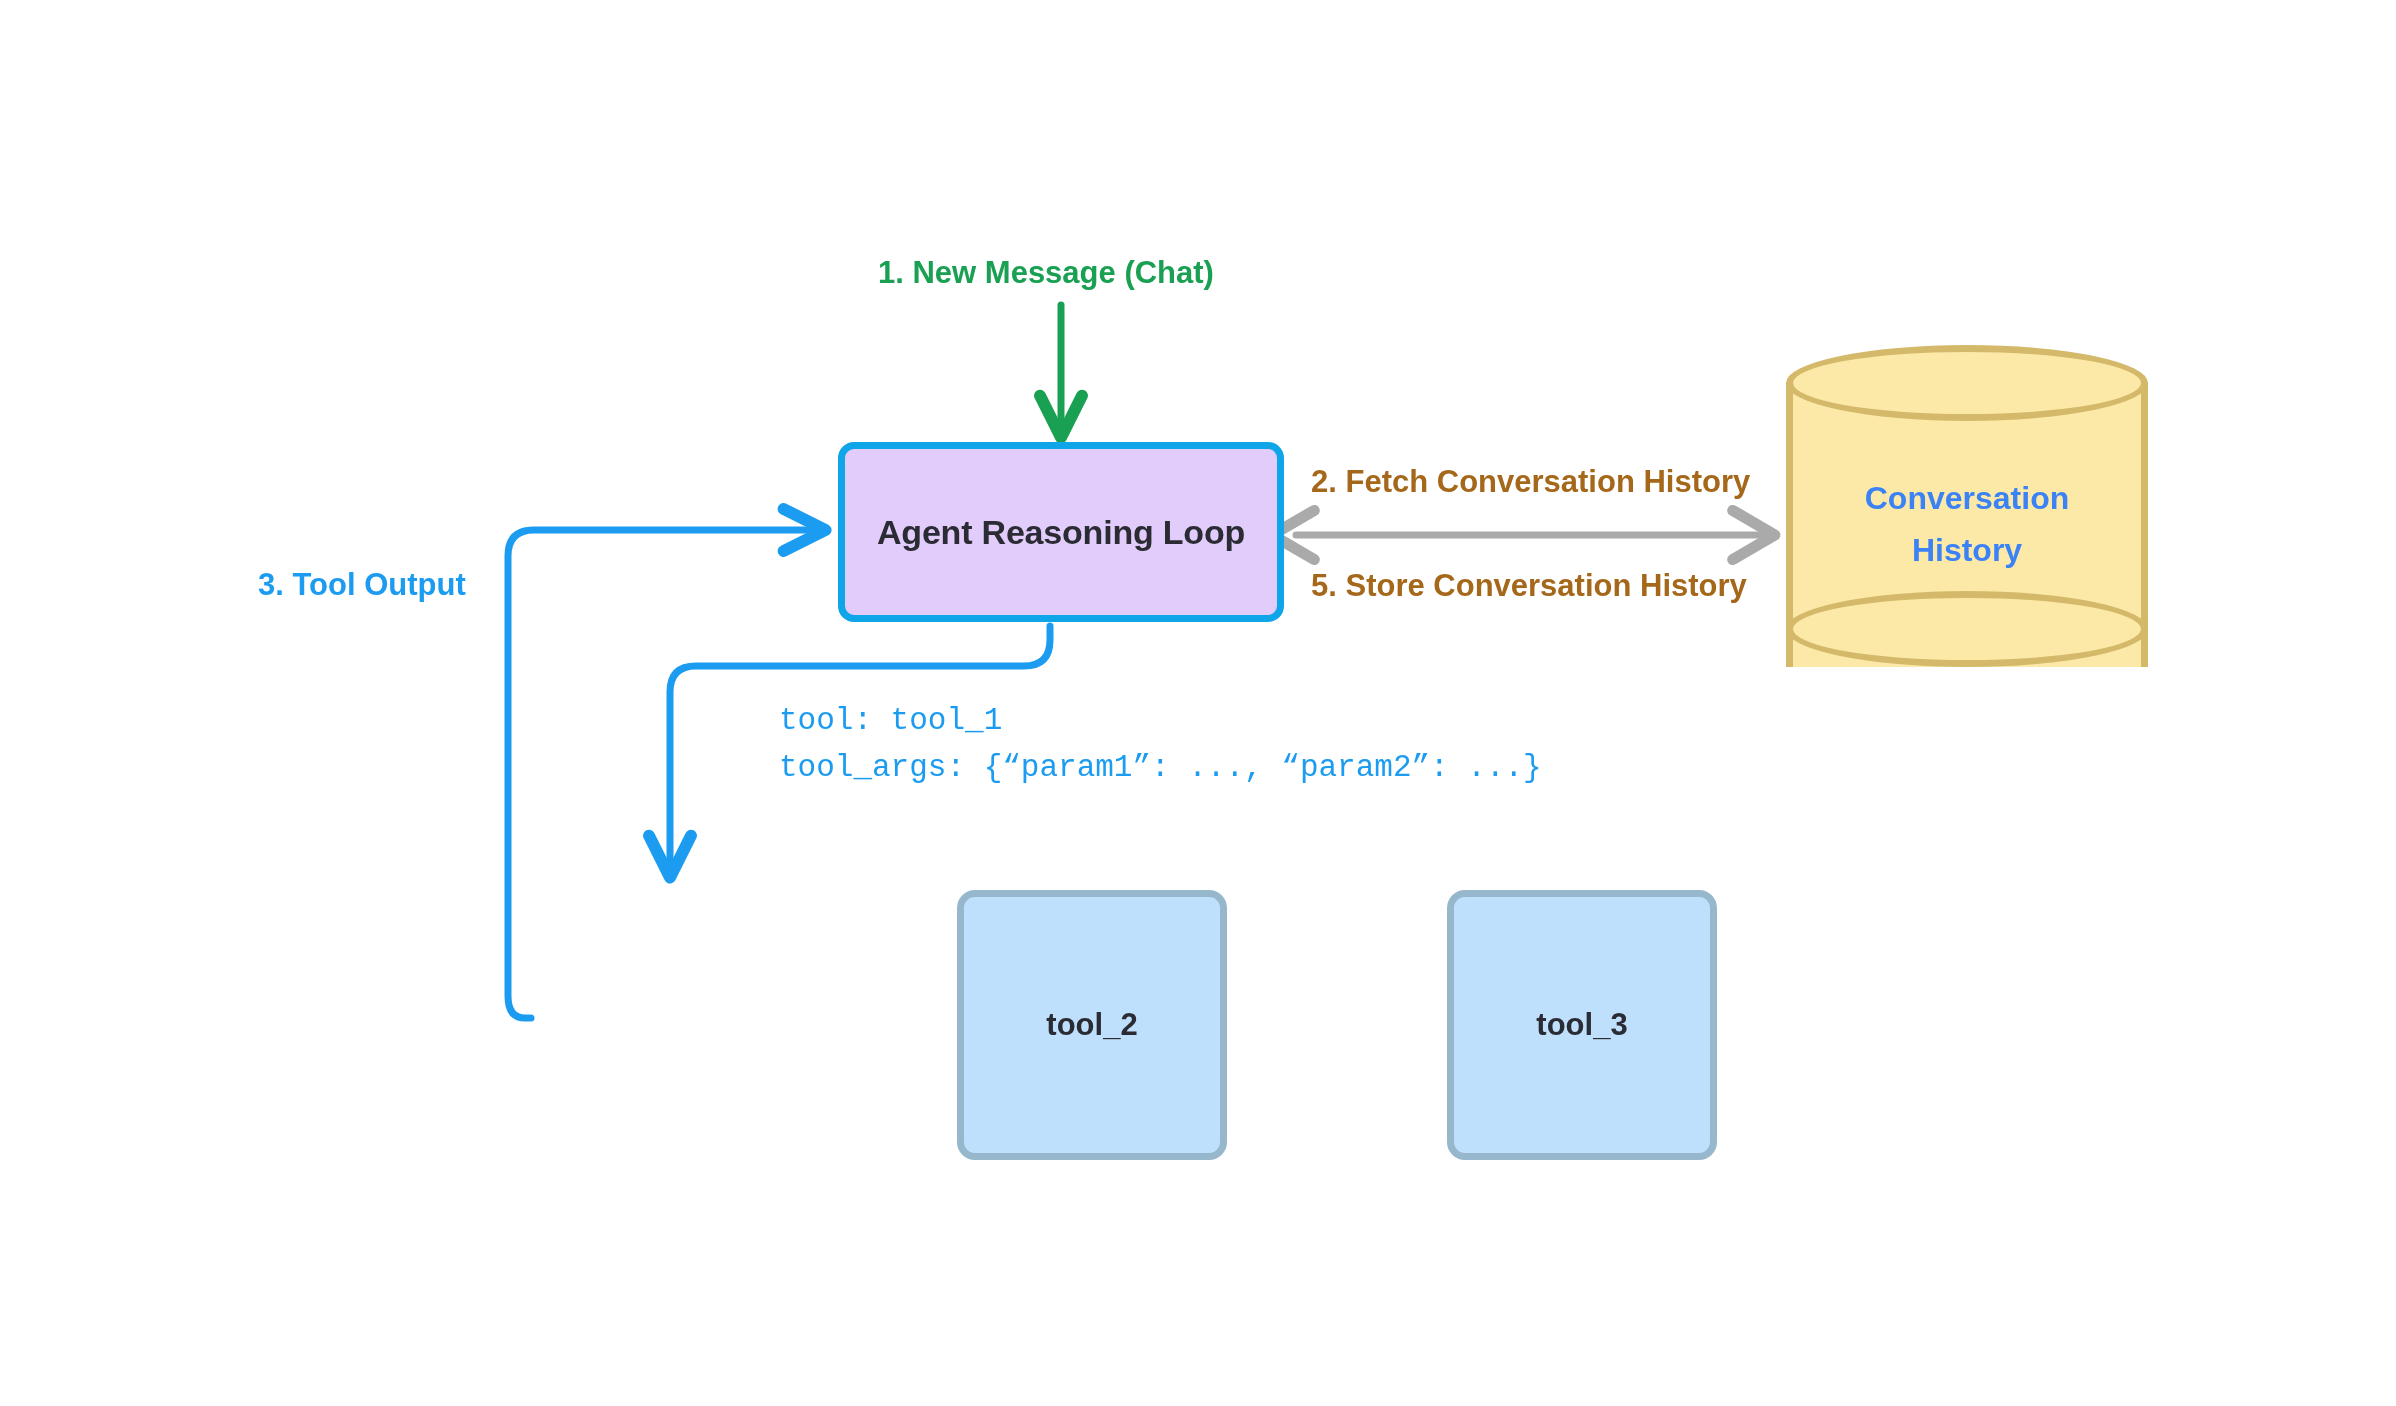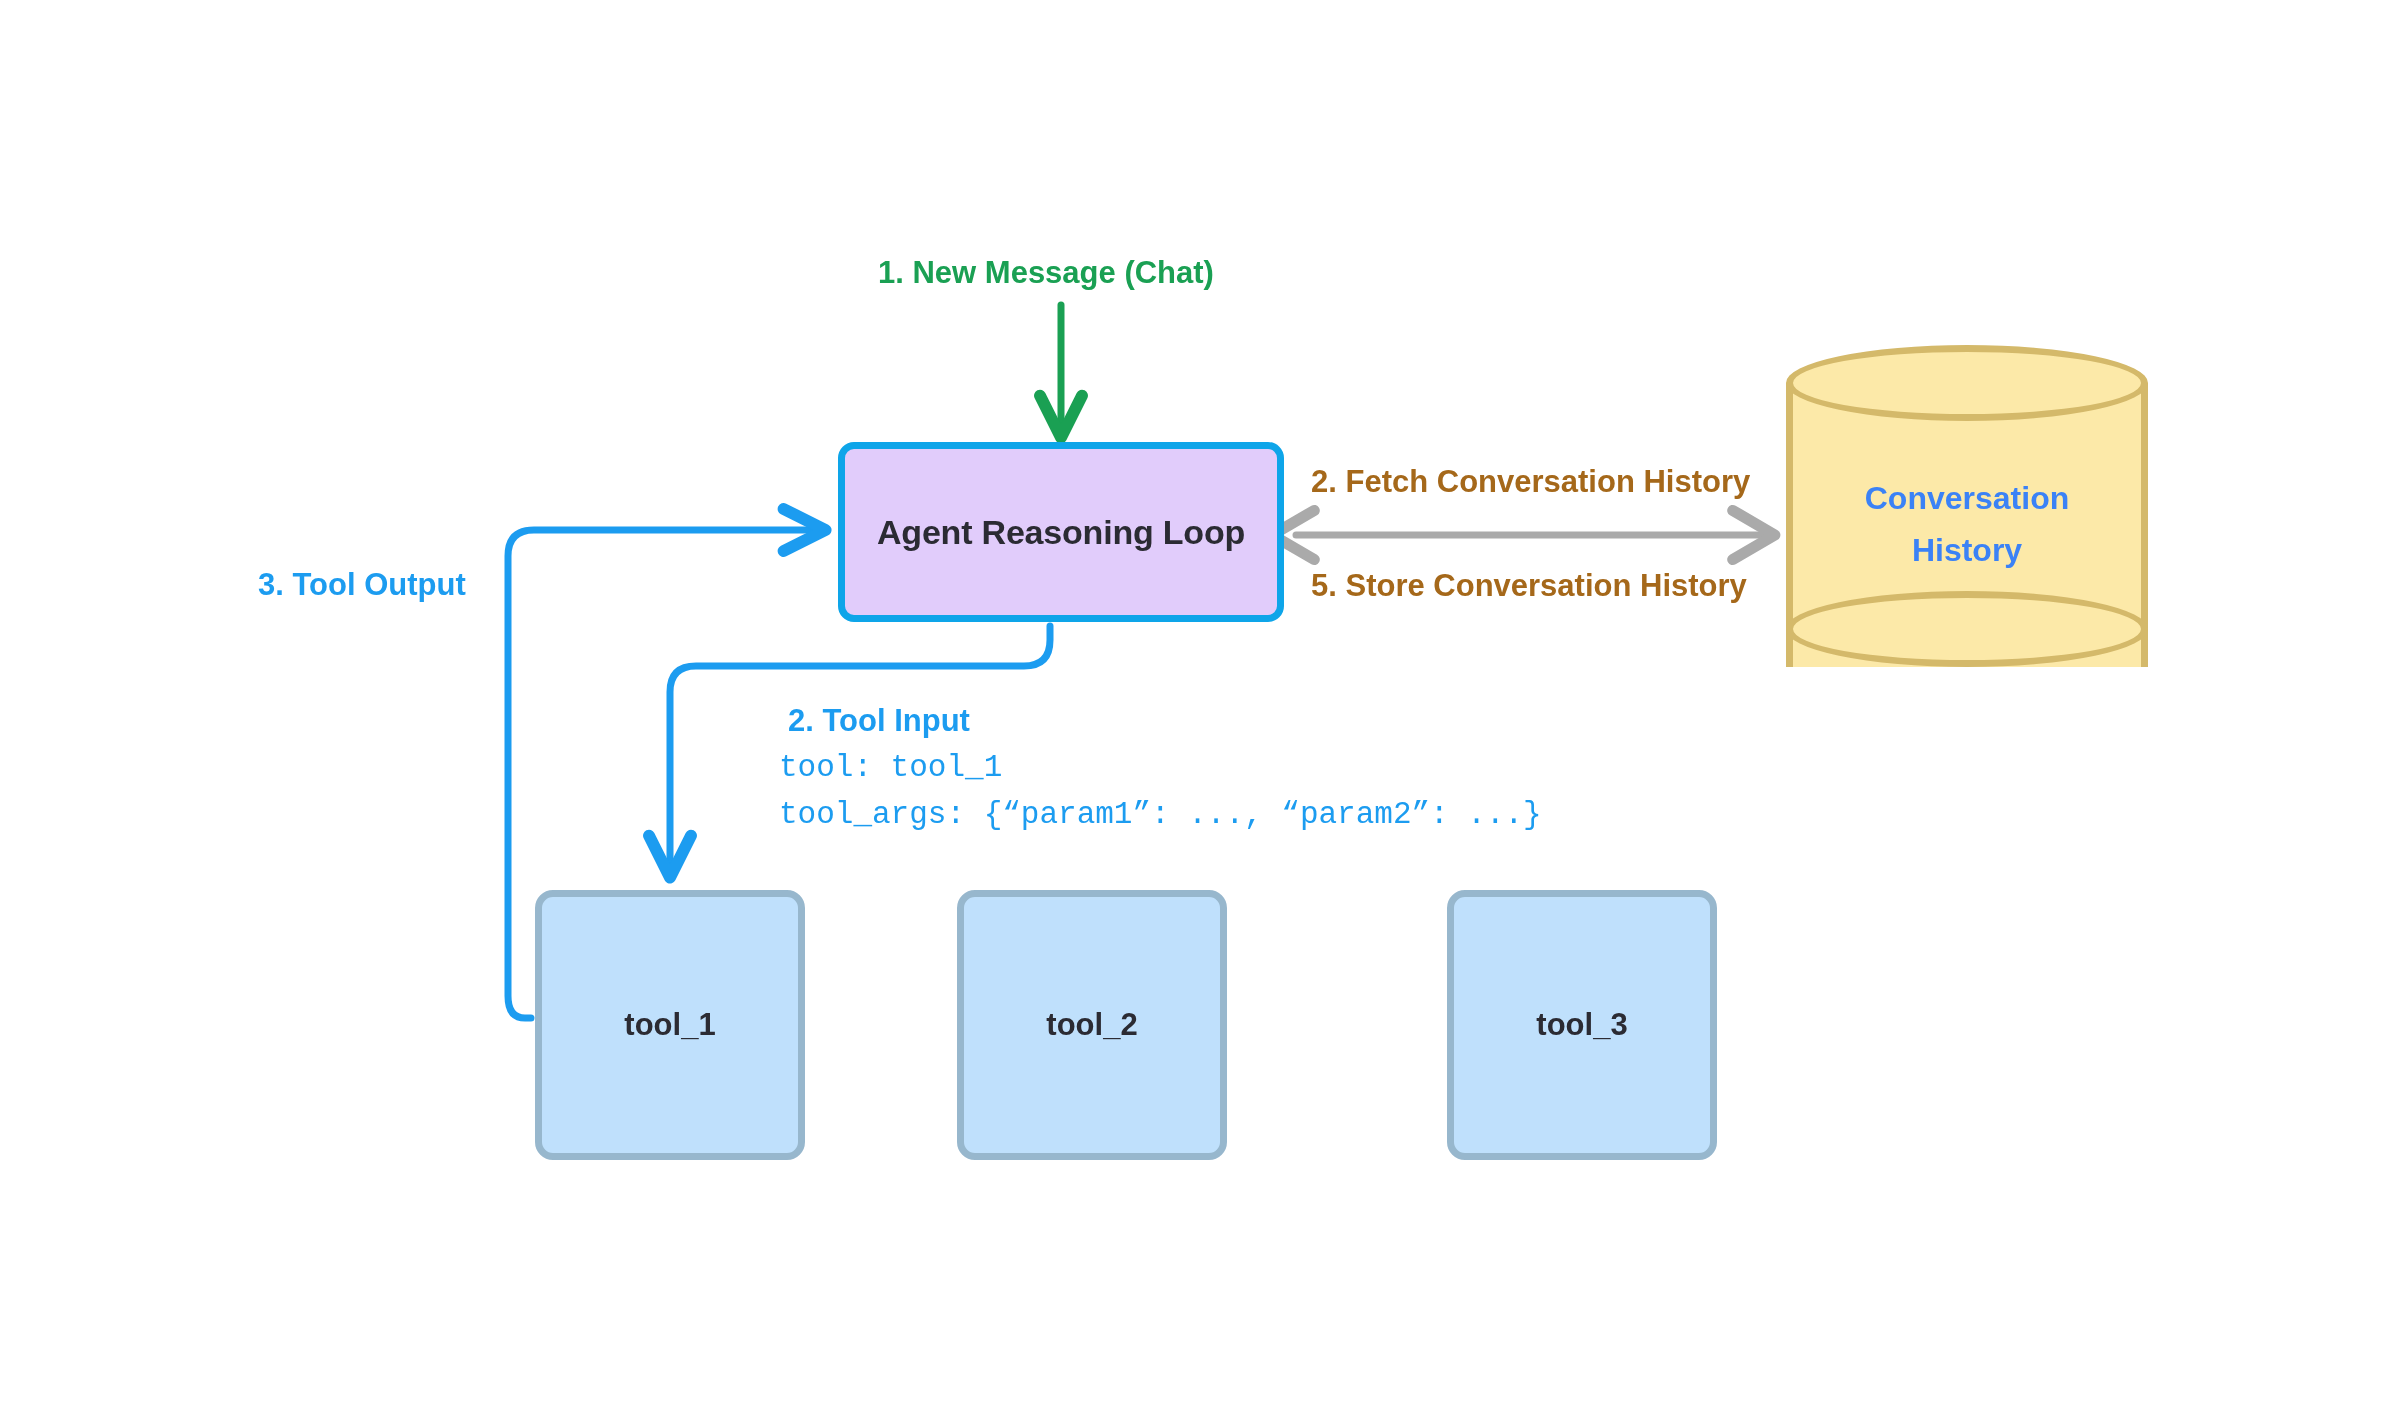--- a/index.html
+++ b/index.html
@@ -230,37 +230,33 @@
   <div class="cylinder">
     <div class="cyl-body"></div>
     <div class="cyl-bottom"></div>
     <div class="cyl-top"></div>
     <div class="cyl-label">
       <span>Conversation</span>
       <span>History</span>
     </div>
   </div>
 
-  <div class="node tool-node t1">
-    <span>tool_1</span>
-  </div>
   <div class="node tool-node t2">
     <span>tool_2</span>
   </div>
   <div class="node tool-node t3">
     <span>tool_3</span>
   </div>
 
   <div class="label lbl-new-message">1. New Message (Chat)</div>
 
   <div class="label lbl-fetch">2. Fetch Conversation History</div>
 
   <div class="label lbl-store">5. Store Conversation History</div>
 
   <div class="label lbl-tool-output">3. Tool Output</div>
 
   <div class="label tool-input-block">
-    <span class="ti-title">2. Tool Input</span>
     <span class="ti-line">tool: tool_1</span>
     <span class="ti-line">tool_args: {“param1”: ..., “param2”: ...}</span>
   </div>
 
 </div>
 
 </body></html>

